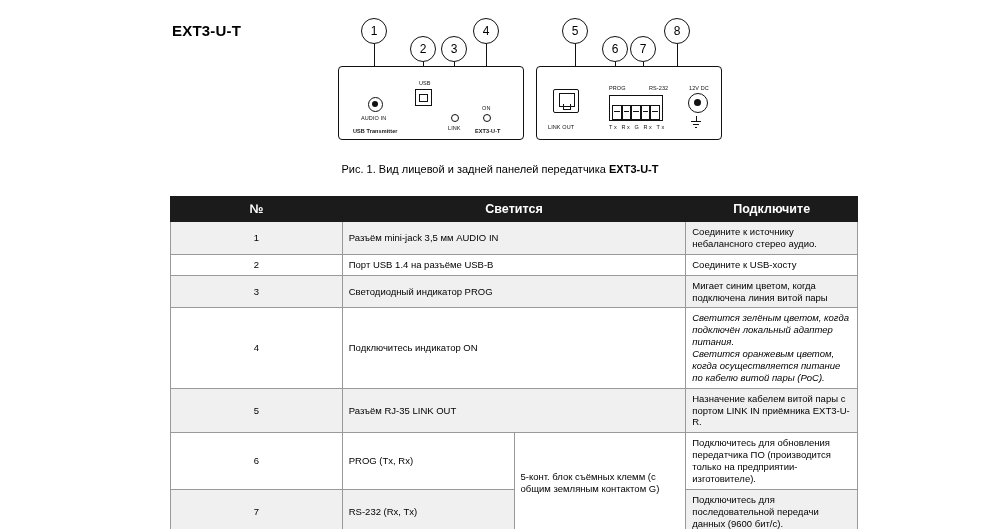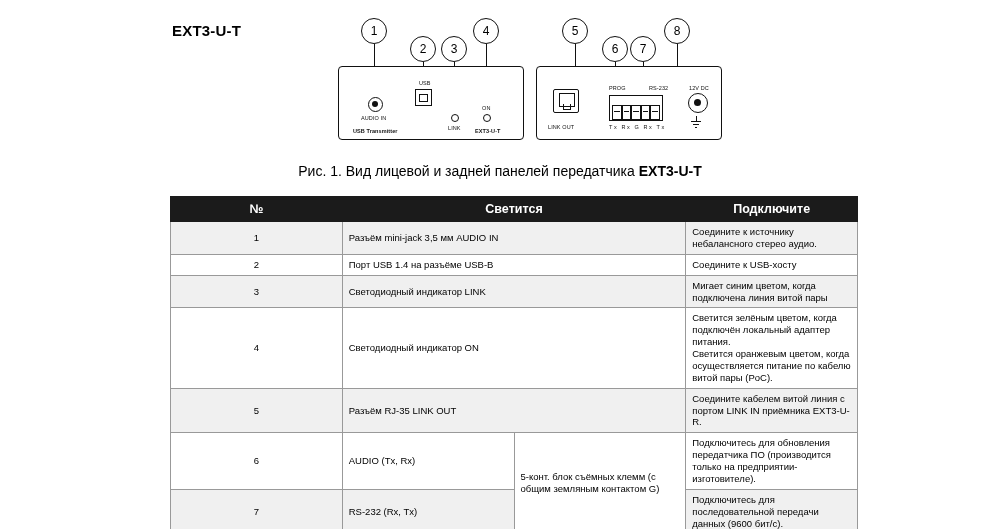--- a/index.html
+++ b/index.html
@@ -229,21 +229,21 @@
     height: 1px;
   }
 
   
   .caption {
     position: absolute;
     left: 0;
     top: 163px;
     width: 1000px;
     text-align: center;
-    font-size: 14px;
+    font-size: 11px;
   }
   .caption b { font-weight: bold; }
 
   
   .tbl-wrap {
     position: absolute;
     left: 170px;
     top: 196px;
     width: 688px;
   }
@@ -271,21 +271,21 @@
   td.num {
     text-align: center;
     width: 34px;
     font-size: 10px;
   }
   td.elem { width: 148px; }
   td.sub  { width: 88px; }
   td.purpose { }
   tr.shaded td { background: #f0f0f0; }
   tr.plain td { background: #ffffff; }
-  .purpose-line { display: block; }
+  .purpose-line { display: block; font-style: italic; }
 </style>
 </head>
 <body>
 
 <div class="page">
 
   <div class="model-label">EXT3-U-T</div>
 
   <div class="figure">
 
@@ -371,39 +371,39 @@
           <td class="elem" colspan="2">Разъём mini-jack 3,5 мм AUDIO IN</td>
           <td class="purpose">Соедините к источнику небалансного стерео аудио.</td>
         </tr>
         <tr class="plain">
           <td class="num">2</td>
           <td class="elem" colspan="2">Порт USB 1.4 на разъёме USB-B</td>
           <td class="purpose">Соедините к USB-хосту</td>
         </tr>
         <tr class="shaded">
           <td class="num">3</td>
-          <td class="elem" colspan="2">Светодиодный индикатор LINK</td>
+          <td class="elem" colspan="2">Светодиодный индикатор PROG</td>
           <td class="purpose">Мигает синим цветом, когда подключена линия витой пары</td>
         </tr>
         <tr class="plain">
           <td class="num">4</td>
-          <td class="elem" colspan="2">Светодиодный индикатор ON</td>
+          <td class="elem" colspan="2">Подключитесь индикатор ON</td>
           <td class="purpose">
             <span class="purpose-line">Светится зелёным цветом, когда подключён локальный адаптер питания.</span>
             <span class="purpose-line">Светится оранжевым цветом, когда осуществляется питание по кабелю витой пары (PoC).</span>
           </td>
         </tr>
         <tr class="shaded">
           <td class="num">5</td>
           <td class="elem" colspan="2">Разъём RJ-35 LINK OUT</td>
-          <td class="purpose">Соедините кабелем витой линия с портом LINK IN приёмника EXT3-U-R.</td>
+          <td class="purpose">Назначение кабелем витой пары с портом LINK IN приёмника EXT3-U-R.</td>
         </tr>
         <tr class="plain">
           <td class="num">6</td>
-          <td class="elem">AUDIO (Tx, Rx)</td>
+          <td class="elem">PROG (Tx, Rx)</td>
           <td class="sub" rowspan="2">5-конт. блок съёмных клемм (с общим земляным контактом G)</td>
           <td class="purpose">Подключитесь для обновления передатчика ПО (производится только на предприятии-изготовителе).</td>
         </tr>
         <tr class="shaded">
           <td class="num">7</td>
           <td class="elem">RS-232 (Rx, Tx)</td>
           <td class="purpose">Подключитесь для последовательной передачи данных (9600 бит/с).</td>
         </tr>
 
       </tbody>

